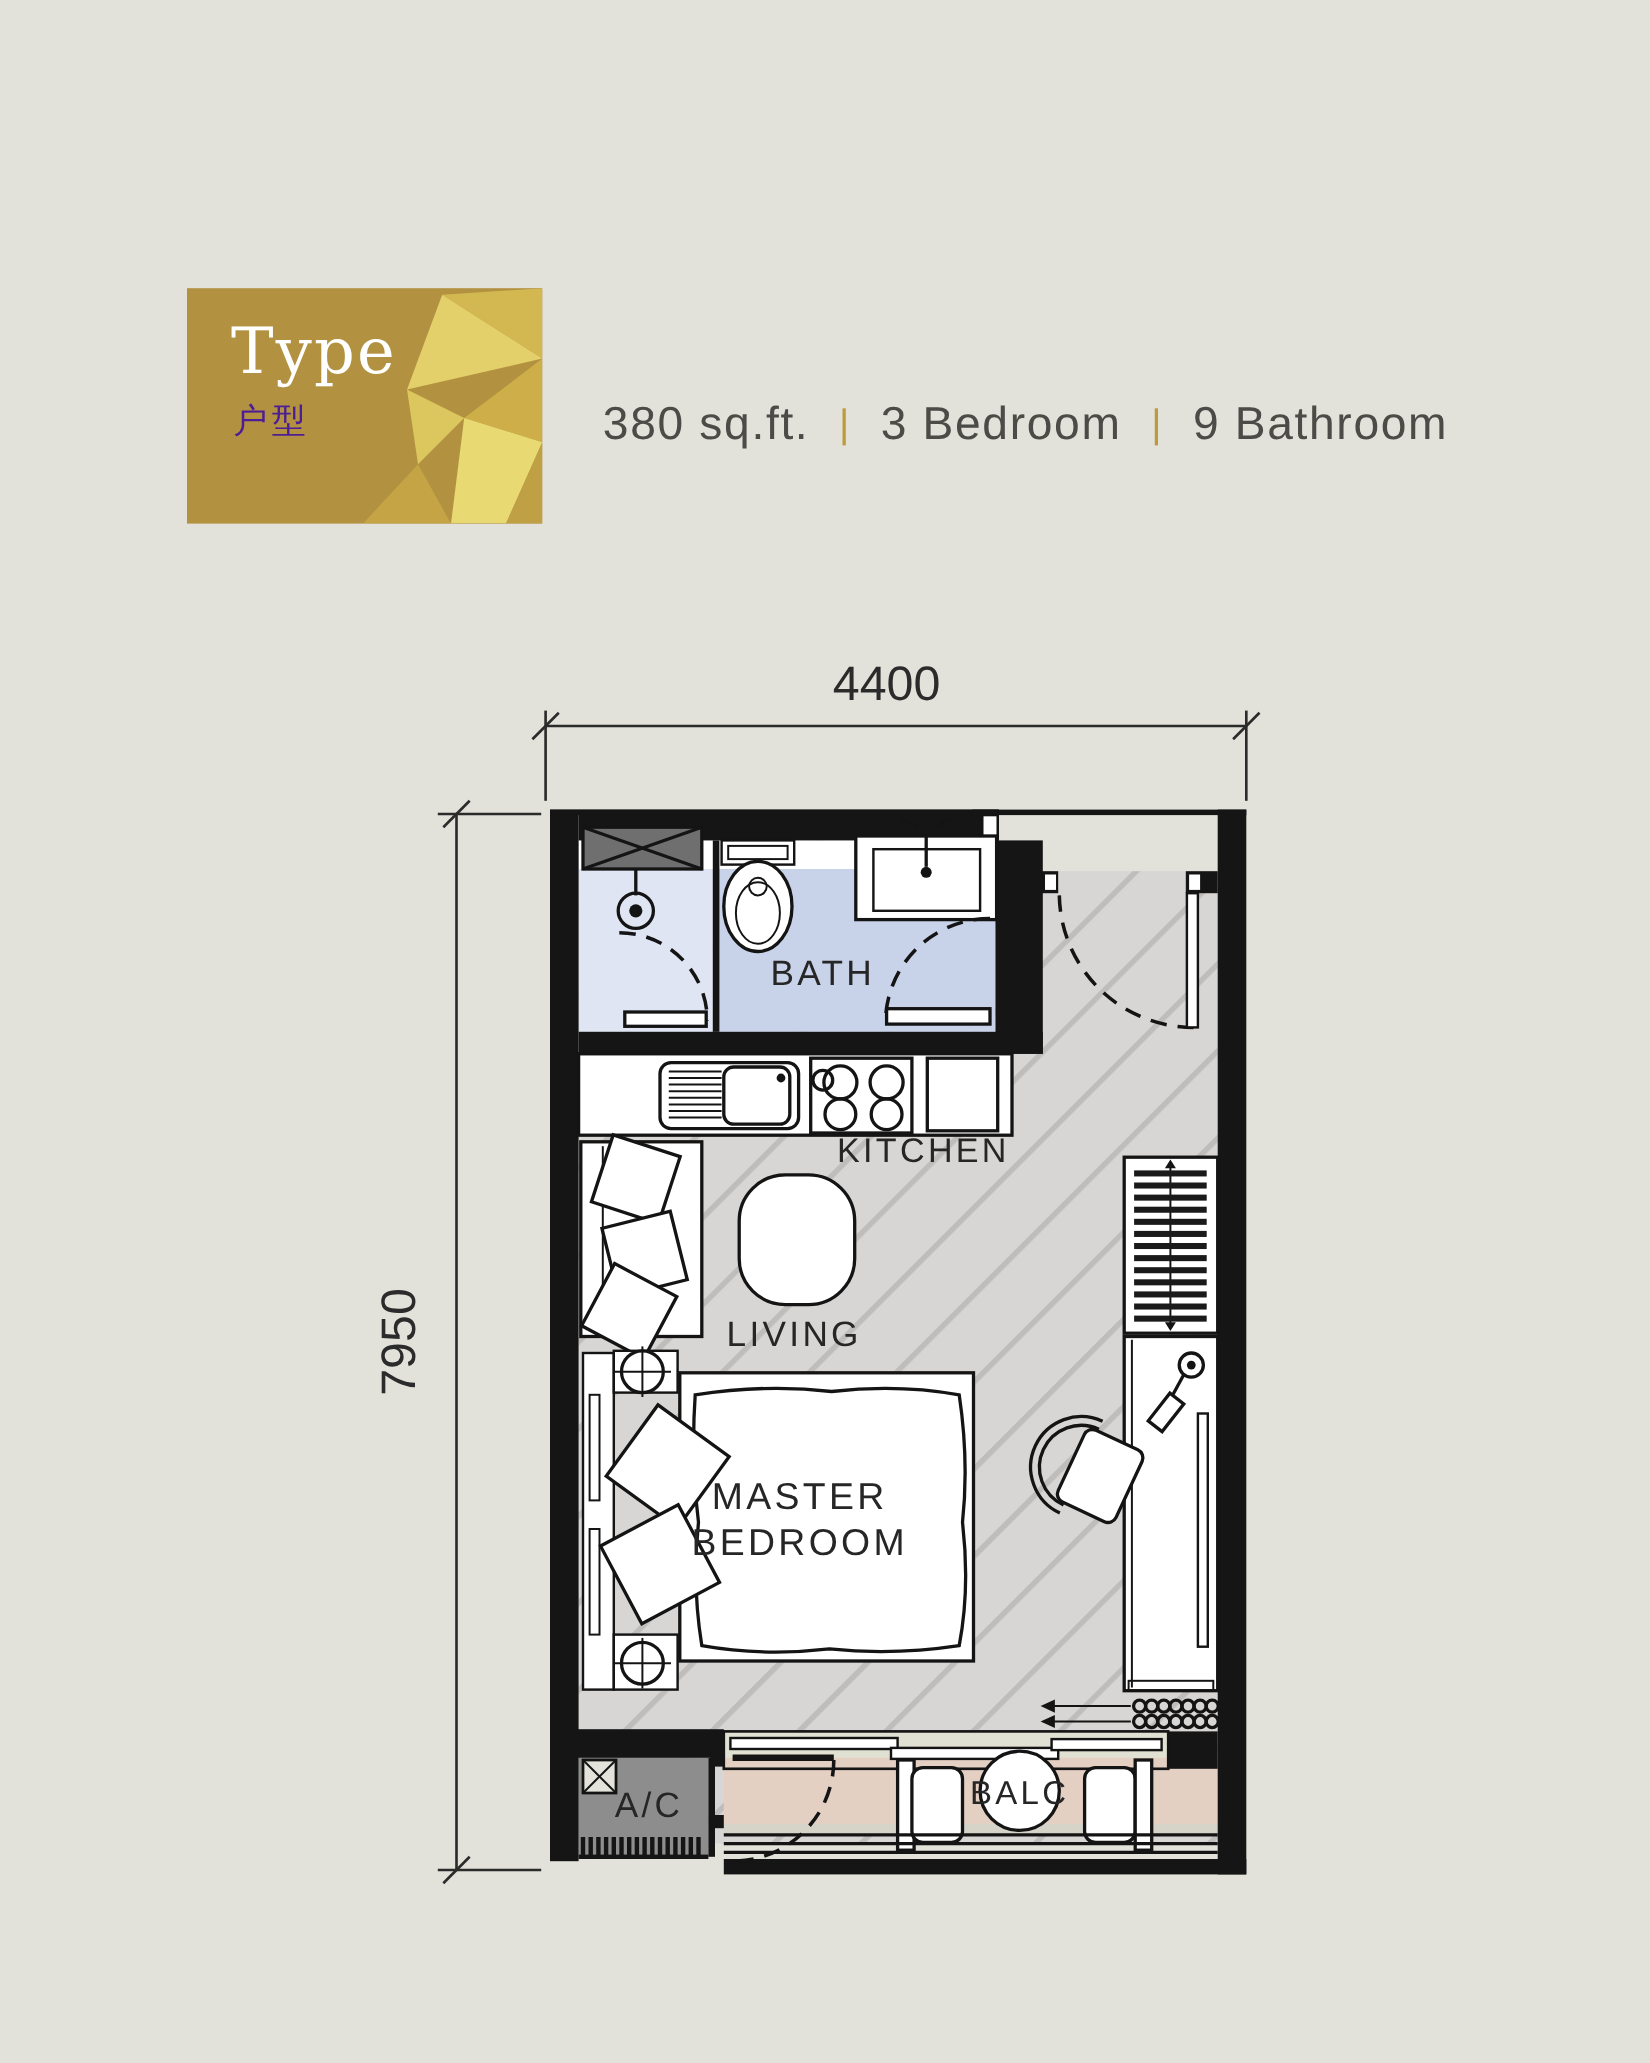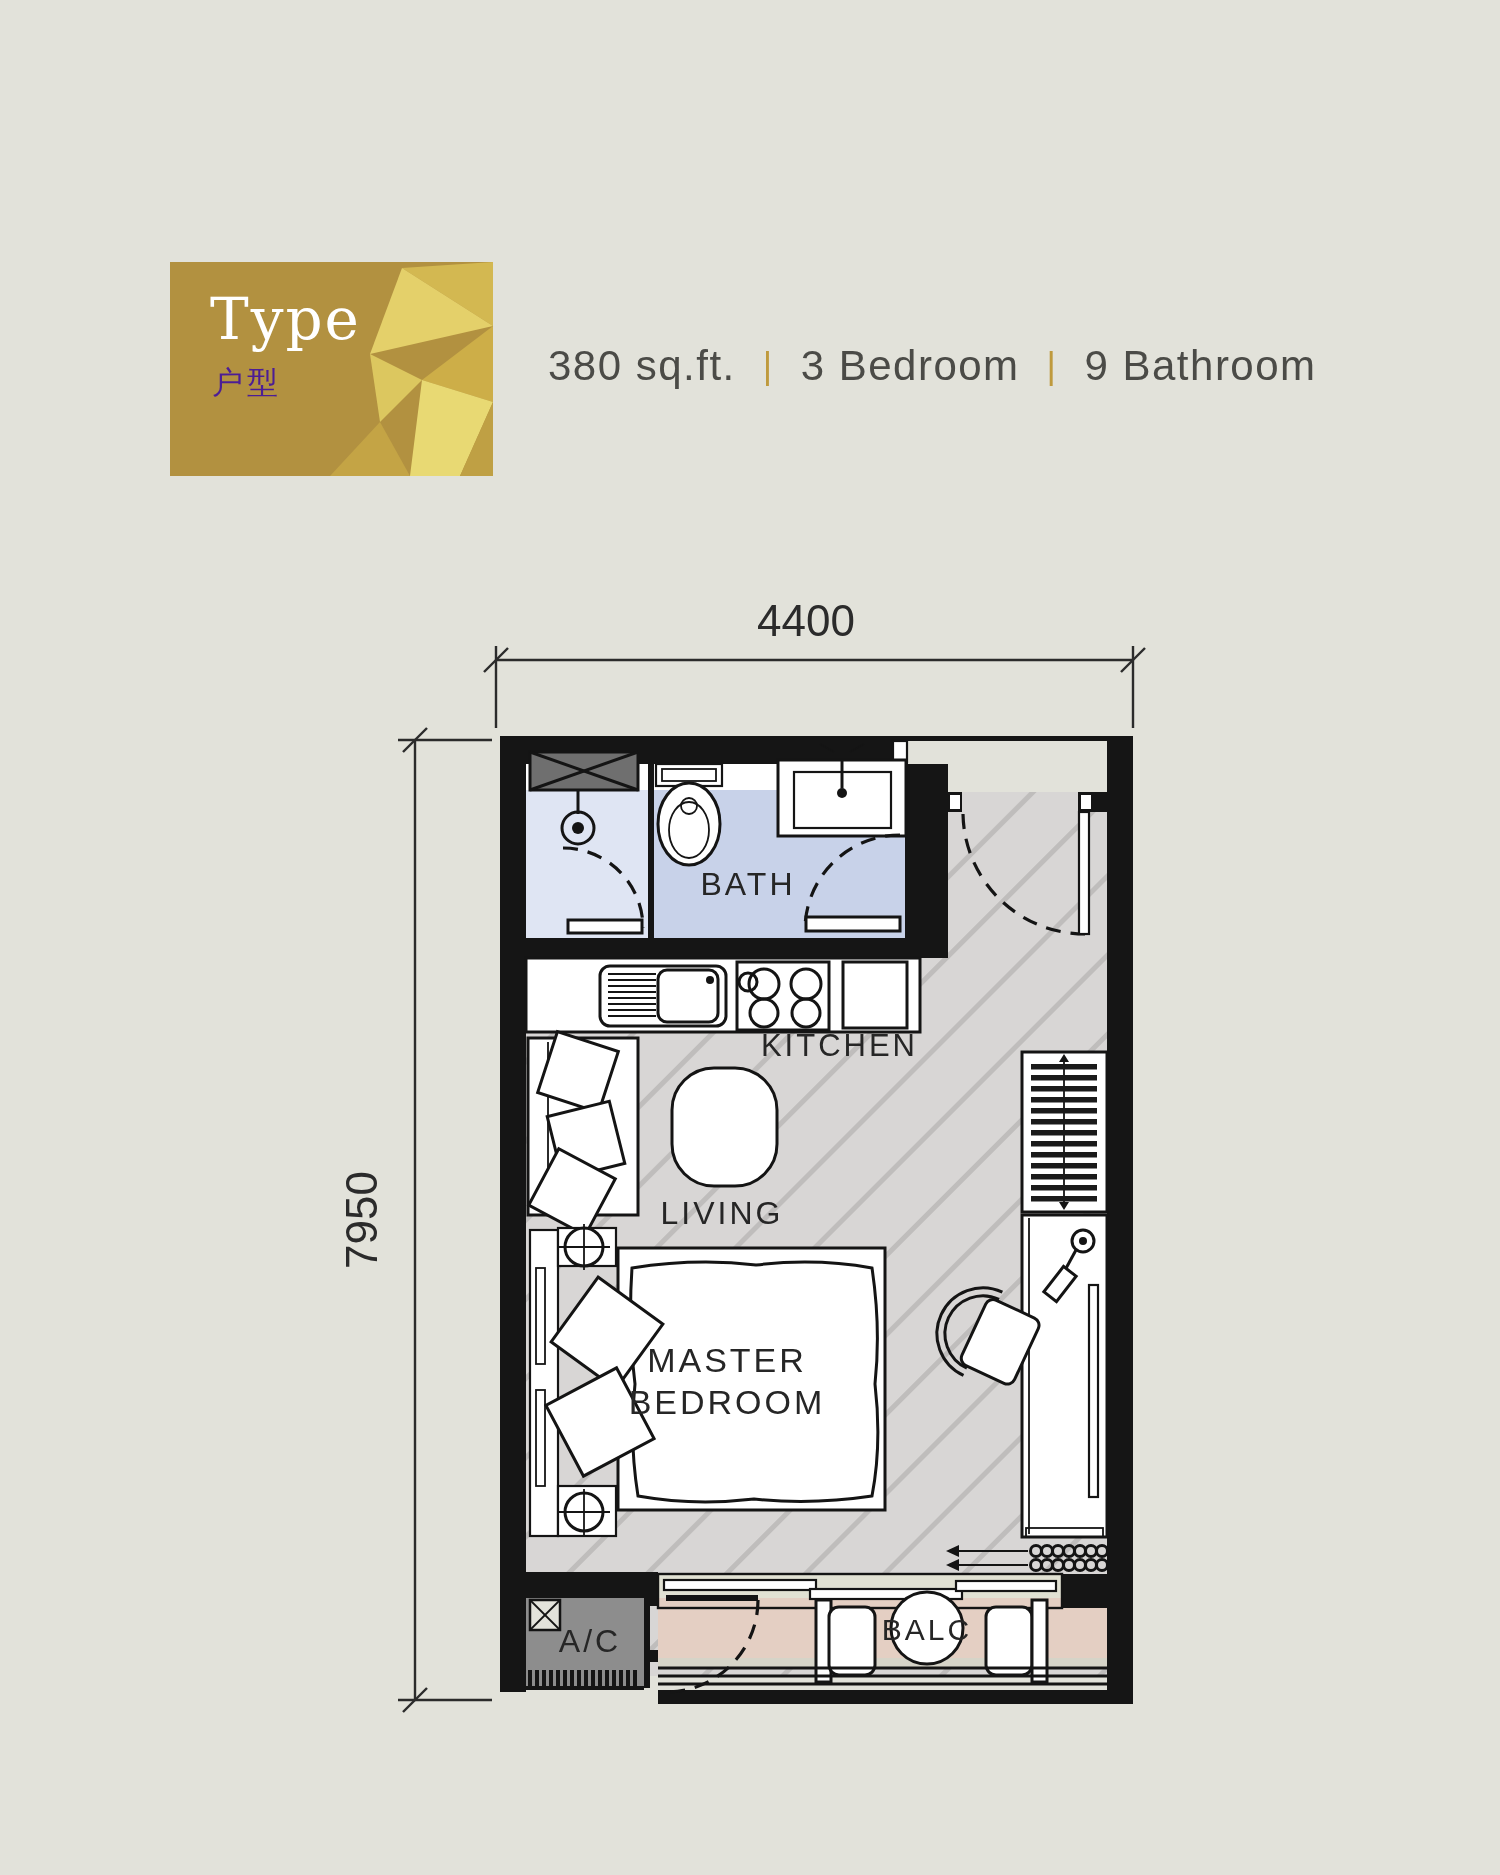--- a/index.html
+++ b/index.html
@@ -9,21 +9,21 @@
   
   .badge{position:absolute;left:170px;top:262px;width:323px;height:214px;background:#b29140;overflow:hidden;}
   .badge svg{position:absolute;inset:0;}
   .badge .t-en{position:absolute;left:40px;top:28px;font-family:"DejaVu Serif","Liberation Serif",serif;
     font-size:58px;color:#ffffff;letter-spacing:2px;line-height:1;text-align:center;}
   .badge .t-cn{position:absolute;left:42px;top:100px;font-size:31px;color:#4c1d95;letter-spacing:4px;}
   .badge .t-code{position:absolute;right:16px;bottom:-14px;font-family:"DejaVu Serif","Liberation Serif",serif;
     font-weight:bold;font-size:158px;color:#ffffff;line-height:1;}
 
   
-  .header-info{position:absolute;left:548px;top:342px;display:flex;align-items:center;
+  .header-info{position:absolute;left:548px;top:361px;display:flex;align-items:center;
     font-size:42px;color:#4b4b47;letter-spacing:1.5px;white-space:nowrap;}
   .header-info .div{color:#bf9a3d;font-size:36px;margin:0 27px;font-weight:400;}
 
   
   .plan{position:absolute;left:0;top:0;}
   .w  {fill:#ffffff;stroke:#141414;stroke-width:3;}
   .w2 {fill:#ffffff;stroke:#141414;stroke-width:2.2;}
   .ln {stroke:#141414;stroke-width:3;fill:none;}
   .thin{stroke:#141414;stroke-width:1.8;fill:none;}
   .dash{stroke:#141414;stroke-width:3.2;fill:none;stroke-dasharray:15 10;}

